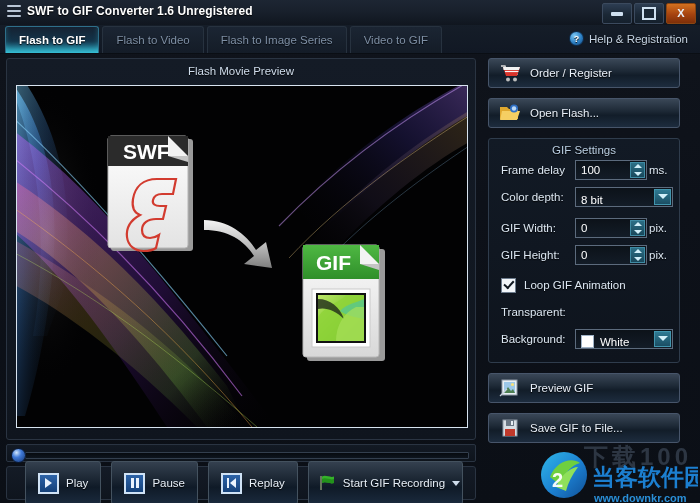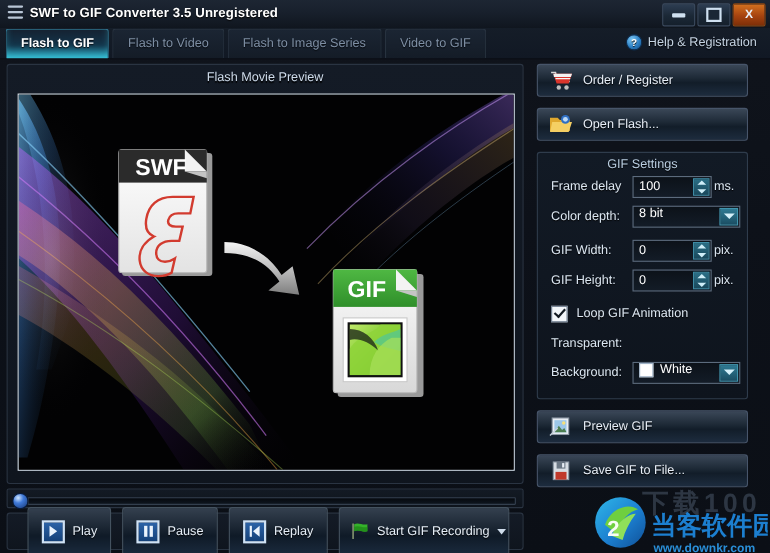--- a/index.html
+++ b/index.html
@@ -245,21 +245,21 @@
     border-left:4px solid transparent;border-right:4px solid transparent;
   }
   .spin .arrows .up { border-bottom:4px solid #cfeef8; }
   .spin .arrows .dn { border-top:4px solid #cfeef8; }
 
   .combo {
     position:relative; width:98px; height:20px;
     background: linear-gradient(180deg,#0c1219 0%,#131c27 100%);
     border:1px solid #5c6b7d;
     box-sizing:border-box;
-    display:flex; align-items:flex-start; gap:6px;
+    display:flex; align-items:flex-end; gap:6px;
     padding-left:5px;
     cursor:pointer;
   }
   .combo .val { font-size:11.5px; color:#ffffff; }
   .combo .swatch { width:11px;height:11px;border:1px solid #9fb2c6; flex:none; }
   .combo .drop {
     position:absolute; right:1px; top:1px; width:17px; height:16px;
     background: linear-gradient(180deg,#2f7a93 0%,#1b4e63 100%);
     border:1px solid #4195ae;
     box-sizing:border-box;
@@ -295,21 +295,21 @@
 <body>
 
 <div id="app">
 
   <div class="titlebar">
     <div class="tb-menu">
         <i></i>
         <i></i>
         <i></i>
       </div>
-    <div class="tb-title">SWF to GIF Converter 3.5 Unregistered</div>
+    <div class="tb-title">SWF to GIF Converter 1.6 Unregistered</div>
     <div class="wbtns">
       <div class="wbtn">
           <span class="min"></span>
         </div>
       <div class="wbtn">
           <span class="max"></span>
         </div>
       <div class="wbtn close">
           <span class="gl">X</span>
         </div>

